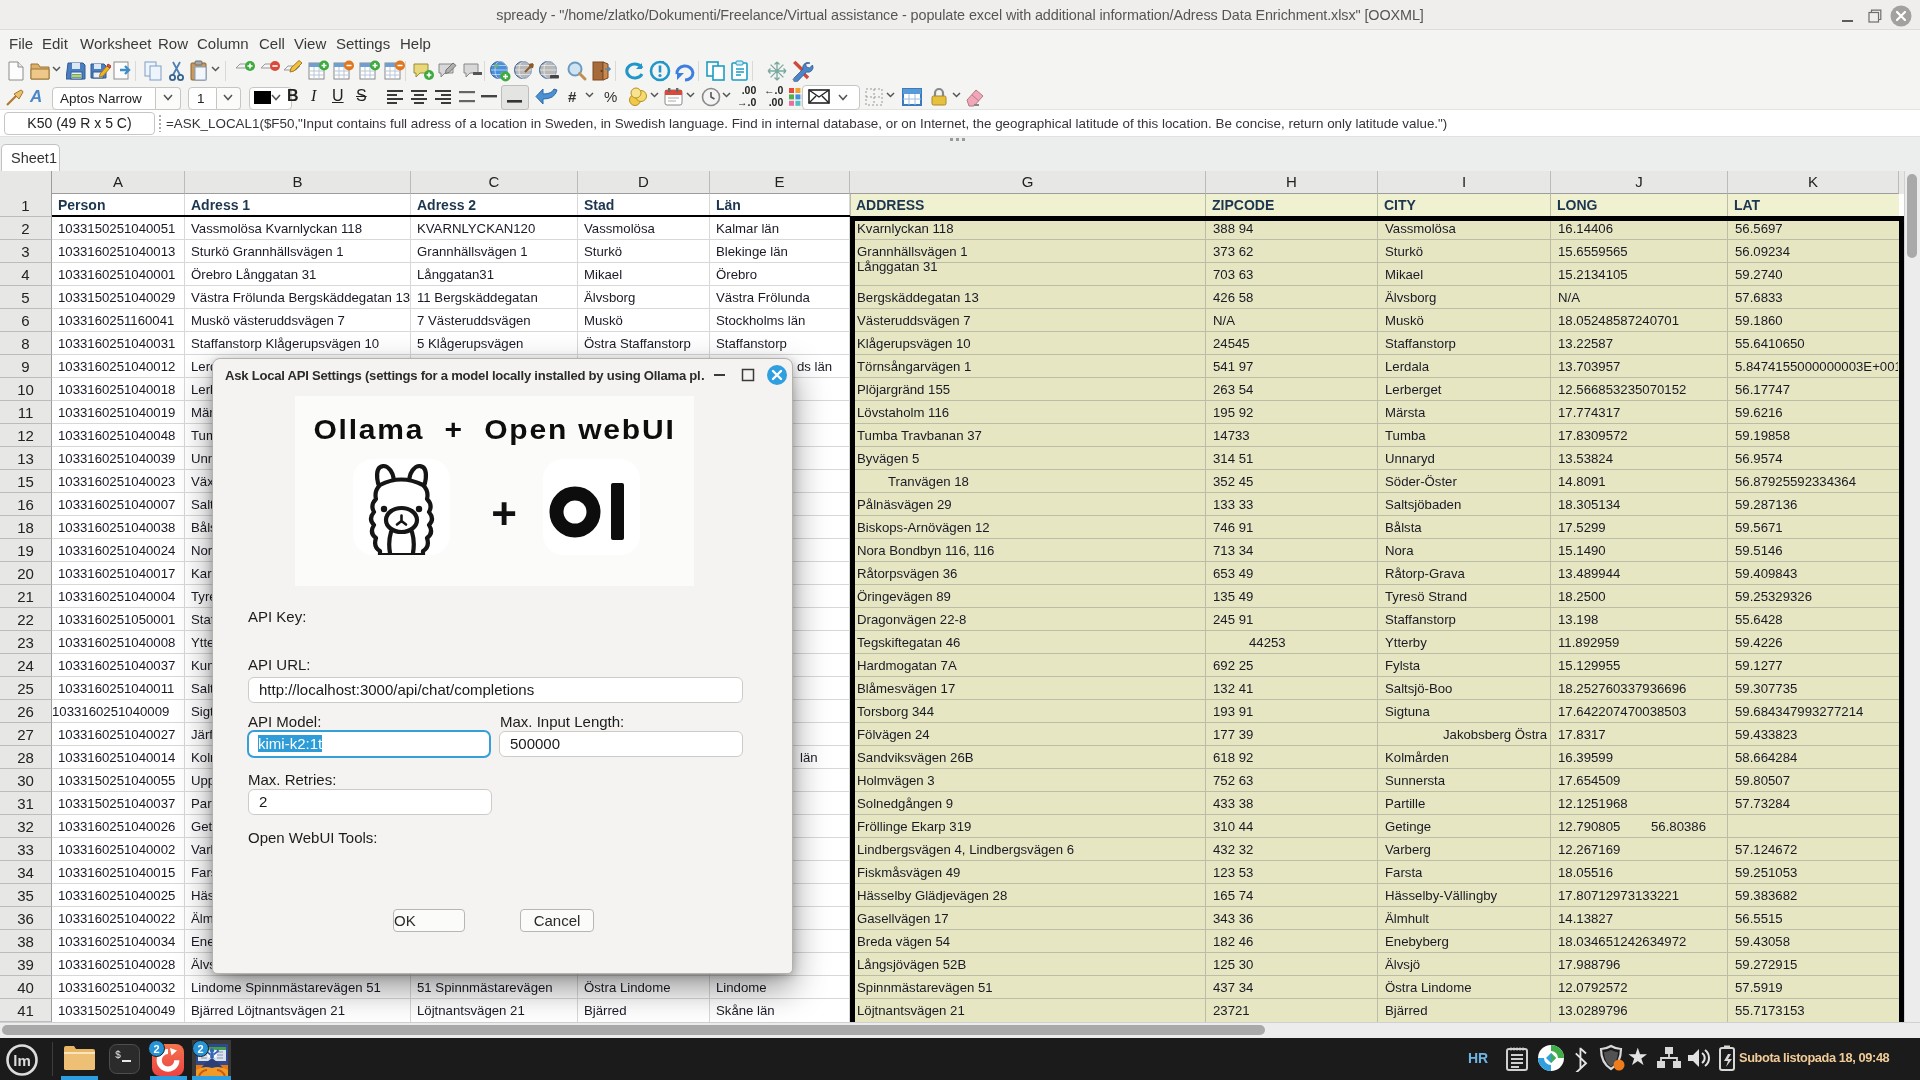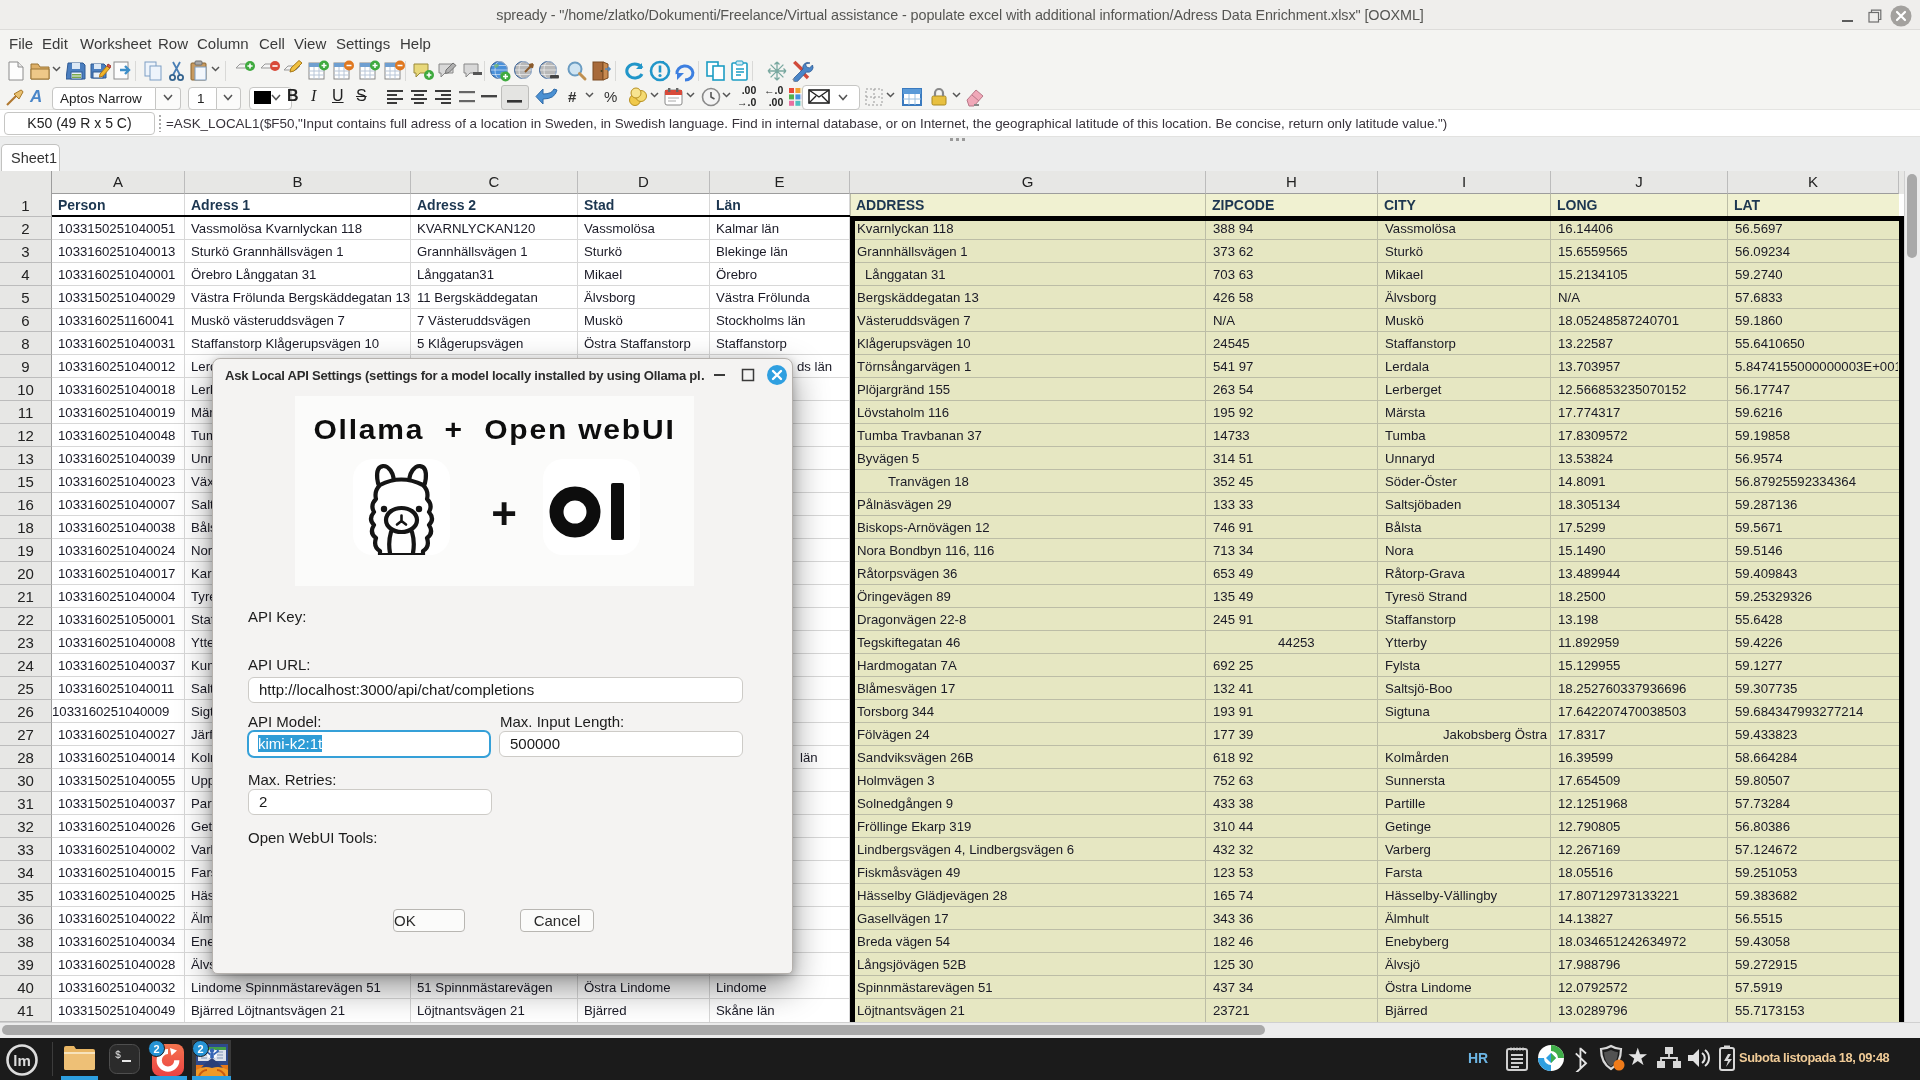--- a/index.html
+++ b/index.html
@@ -508,21 +508,21 @@
 <div class="cell" style="left:850px;top:240px;width:356px;padding-left:7px">Grannhällsvägen 1</div>
 <div class="cell" style="left:1206px;top:240px;width:172px;padding-left:7px">373 62</div>
 <div class="cell" style="left:1378px;top:240px;width:173px;padding-left:7px">Sturkö</div>
 <div class="cell" style="left:1551px;top:240px;width:177px;padding-left:7px">15.6559565</div>
 <div class="cell" style="left:1728px;top:240px;width:170px;padding-left:7px">56.09234</div>
 <div class="cell" style="left:52px;top:263px;width:133px;padding-left:6px">1033160251040001</div>
 <div class="cell" style="left:185px;top:263px;width:226px;padding-left:6px">Örebro Långgatan 31</div>
 <div class="cell" style="left:411px;top:263px;width:167px;padding-left:6px">Långgatan31</div>
 <div class="cell" style="left:578px;top:263px;width:132px;padding-left:6px">Mikael</div>
 <div class="cell" style="left:710px;top:263px;width:140px;padding-left:6px">Örebro</div>
-<div class="cell" style="left:850px;top:263px;width:356px;padding-left:15px">Långgatan 31</div>
+<div class="cell" style="left:850px;top:255px;width:356px;padding-left:7px">Långgatan 31</div>
 <div class="cell" style="left:1206px;top:263px;width:172px;padding-left:7px">703 63</div>
 <div class="cell" style="left:1378px;top:263px;width:173px;padding-left:7px">Mikael</div>
 <div class="cell" style="left:1551px;top:263px;width:177px;padding-left:7px">15.2134105</div>
 <div class="cell" style="left:1728px;top:263px;width:170px;padding-left:7px">59.2740</div>
 <div class="cell" style="left:52px;top:286px;width:133px;padding-left:6px">1033150251040029</div>
 <div class="cell" style="left:185px;top:286px;width:226px;padding-left:6px">Västra Frölunda Bergskäddegatan 13</div>
 <div class="cell" style="left:411px;top:286px;width:167px;padding-left:6px">11 Bergskäddegatan</div>
 <div class="cell" style="left:578px;top:286px;width:132px;padding-left:6px">Älvsborg</div>
 <div class="cell" style="left:710px;top:286px;width:140px;padding-left:6px">Västra Frölunda</div>
 <div class="cell" style="left:850px;top:286px;width:356px;padding-left:7px">Bergskäddegatan 13</div>
@@ -630,21 +630,21 @@
 <div class="cell" style="left:52px;top:608px;width:133px;padding-left:6px">1033160251050001</div>
 <div class="cell" style="left:185px;top:608px;width:226px;padding-left:6px">Staffanstorp Dragonvägen 22-8</div>
 <div class="cell" style="left:850px;top:608px;width:356px;padding-left:7px">Dragonvägen 22-8</div>
 <div class="cell" style="left:1206px;top:608px;width:172px;padding-left:7px">245 91</div>
 <div class="cell" style="left:1378px;top:608px;width:173px;padding-left:7px">Staffanstorp</div>
 <div class="cell" style="left:1551px;top:608px;width:177px;padding-left:7px">13.198</div>
 <div class="cell" style="left:1728px;top:608px;width:170px;padding-left:7px">55.6428</div>
 <div class="cell" style="left:52px;top:631px;width:133px;padding-left:6px">1033160251040008</div>
 <div class="cell" style="left:185px;top:631px;width:226px;padding-left:6px">Ytterby Tegskiftegatan 46</div>
 <div class="cell" style="left:850px;top:631px;width:356px;padding-left:7px">Tegskiftegatan 46</div>
-<div class="cell" style="left:1271px;top:631px;width:172px;padding-left:7px">44253</div>
+<div class="cell" style="left:1242px;top:631px;width:172px;padding-left:7px">44253</div>
 <div class="cell" style="left:1378px;top:631px;width:173px;padding-left:7px">Ytterby</div>
 <div class="cell" style="left:1551px;top:631px;width:177px;padding-left:7px">11.892959</div>
 <div class="cell" style="left:1728px;top:631px;width:170px;padding-left:7px">59.4226</div>
 <div class="cell" style="left:52px;top:654px;width:133px;padding-left:6px">1033160251040037</div>
 <div class="cell" style="left:185px;top:654px;width:226px;padding-left:6px">Kumla Hardmogatan 7A</div>
 <div class="cell" style="left:850px;top:654px;width:356px;padding-left:7px">Hardmogatan 7A</div>
 <div class="cell" style="left:1206px;top:654px;width:172px;padding-left:7px">692 25</div>
 <div class="cell" style="left:1378px;top:654px;width:173px;padding-left:7px">Fylsta</div>
 <div class="cell" style="left:1551px;top:654px;width:177px;padding-left:7px">15.129955</div>
 <div class="cell" style="left:1728px;top:654px;width:170px;padding-left:7px">59.1277</div>
@@ -689,21 +689,21 @@
 <div class="cell" style="left:1206px;top:792px;width:172px;padding-left:7px">433 38</div>
 <div class="cell" style="left:1378px;top:792px;width:173px;padding-left:7px">Partille</div>
 <div class="cell" style="left:1551px;top:792px;width:177px;padding-left:7px">12.1251968</div>
 <div class="cell" style="left:1728px;top:792px;width:170px;padding-left:7px">57.73284</div>
 <div class="cell" style="left:52px;top:815px;width:133px;padding-left:6px">1033160251040026</div>
 <div class="cell" style="left:185px;top:815px;width:226px;padding-left:6px">Getinge Fröllinge Ekarp 319</div>
 <div class="cell" style="left:850px;top:815px;width:356px;padding-left:7px">Fröllinge Ekarp 319</div>
 <div class="cell" style="left:1206px;top:815px;width:172px;padding-left:7px">310 44</div>
 <div class="cell" style="left:1378px;top:815px;width:173px;padding-left:7px">Getinge</div>
 <div class="cell" style="left:1551px;top:815px;width:177px;padding-left:7px">12.790805</div>
-<div class="cell" style="left:1728px;top:815px;width:170px;padding-left:7px">56.80386</div>
+<div class="cell" style="left:1644px;top:815px;width:170px;padding-left:7px">56.80386</div>
 <div class="cell" style="left:52px;top:838px;width:133px;padding-left:6px">1033160251040002</div>
 <div class="cell" style="left:185px;top:838px;width:226px;padding-left:6px">Varberg Lindbergsvägen 4</div>
 <div class="cell" style="left:850px;top:838px;width:356px;padding-left:7px">Lindbergsvägen 4, Lindbergsvägen 6</div>
 <div class="cell" style="left:1206px;top:838px;width:172px;padding-left:7px">432 32</div>
 <div class="cell" style="left:1378px;top:838px;width:173px;padding-left:7px">Varberg</div>
 <div class="cell" style="left:1551px;top:838px;width:177px;padding-left:7px">12.267169</div>
 <div class="cell" style="left:1728px;top:838px;width:170px;padding-left:7px">57.124672</div>
 <div class="cell" style="left:52px;top:861px;width:133px;padding-left:6px">1033160251040015</div>
 <div class="cell" style="left:185px;top:861px;width:226px;padding-left:6px">Farsta Fiskmåsvägen 49</div>
 <div class="cell" style="left:850px;top:861px;width:356px;padding-left:7px">Fiskmåsvägen 49</div>

